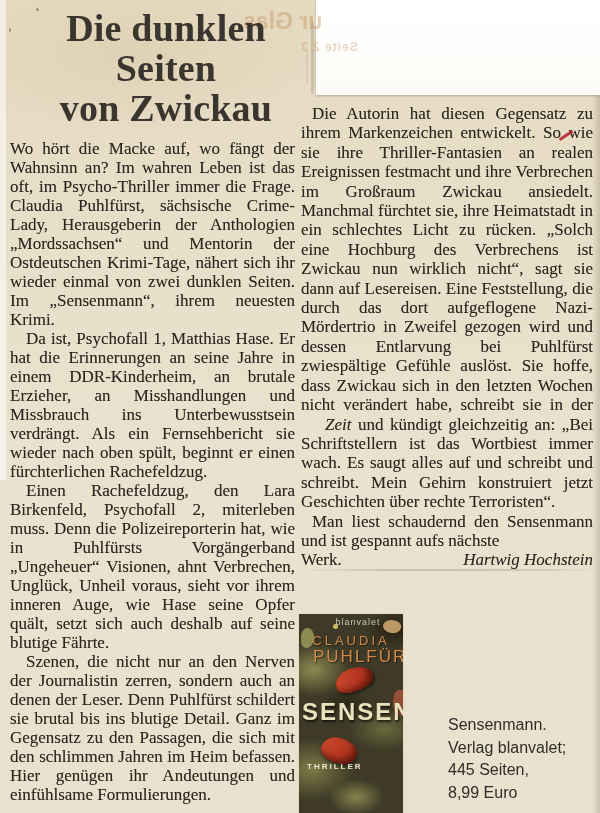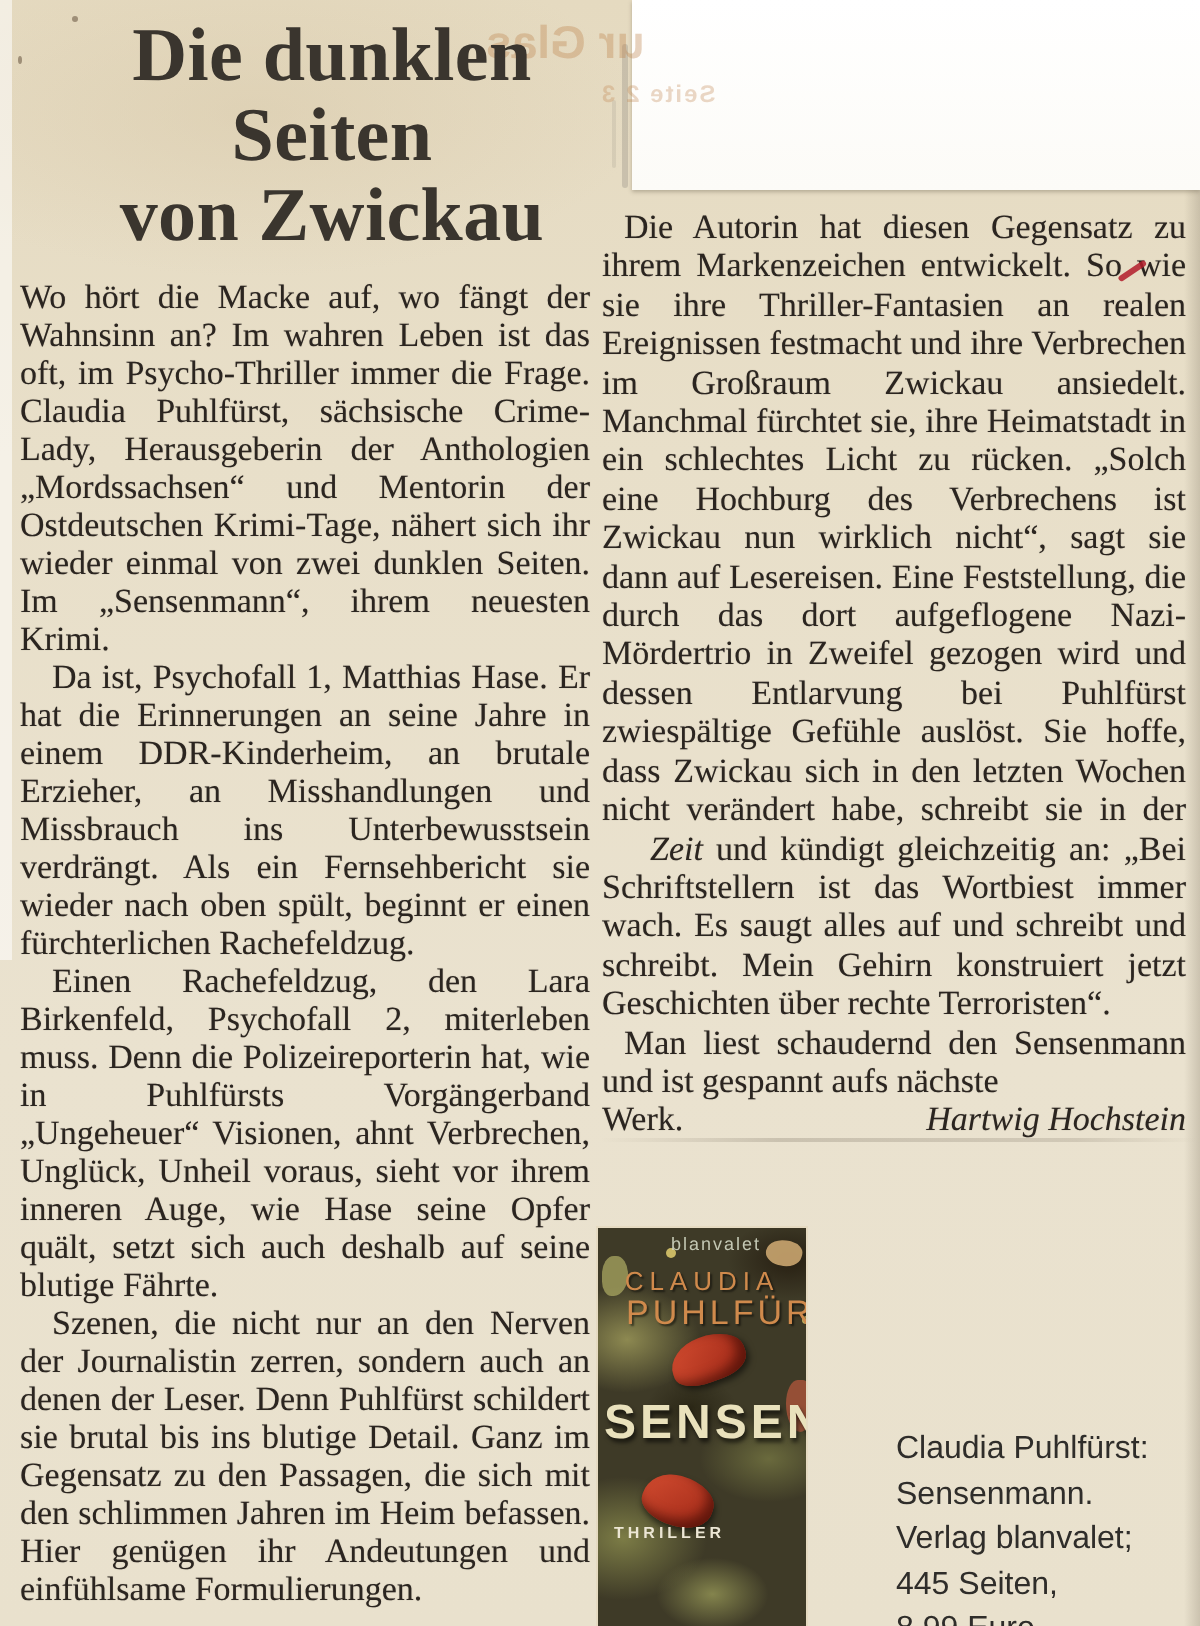--- a/index.html
+++ b/index.html
@@ -162,18 +162,17 @@
   <div class="shoe shoe-1"></div>
   <div class="shoe shoe-2"></div>
   <div class="cover-publisher">blanvalet</div>
   <div class="cover-author1">CLAUDIA</div>
   <div class="cover-author2">PUHLFÜRST</div>
   <div class="cover-title1">SENSEN</div>
   <div class="cover-genre">THRILLER</div>
 </div>
 
 <div class="caption">
-  <div>Claudia Puhlfürst:</div>
   <div>Sensenmann.</div>
   <div>Verlag blanvalet;</div>
   <div>445 Seiten,</div>
   <div>8,99 Euro</div>
 </div>
 
 </body></html>

